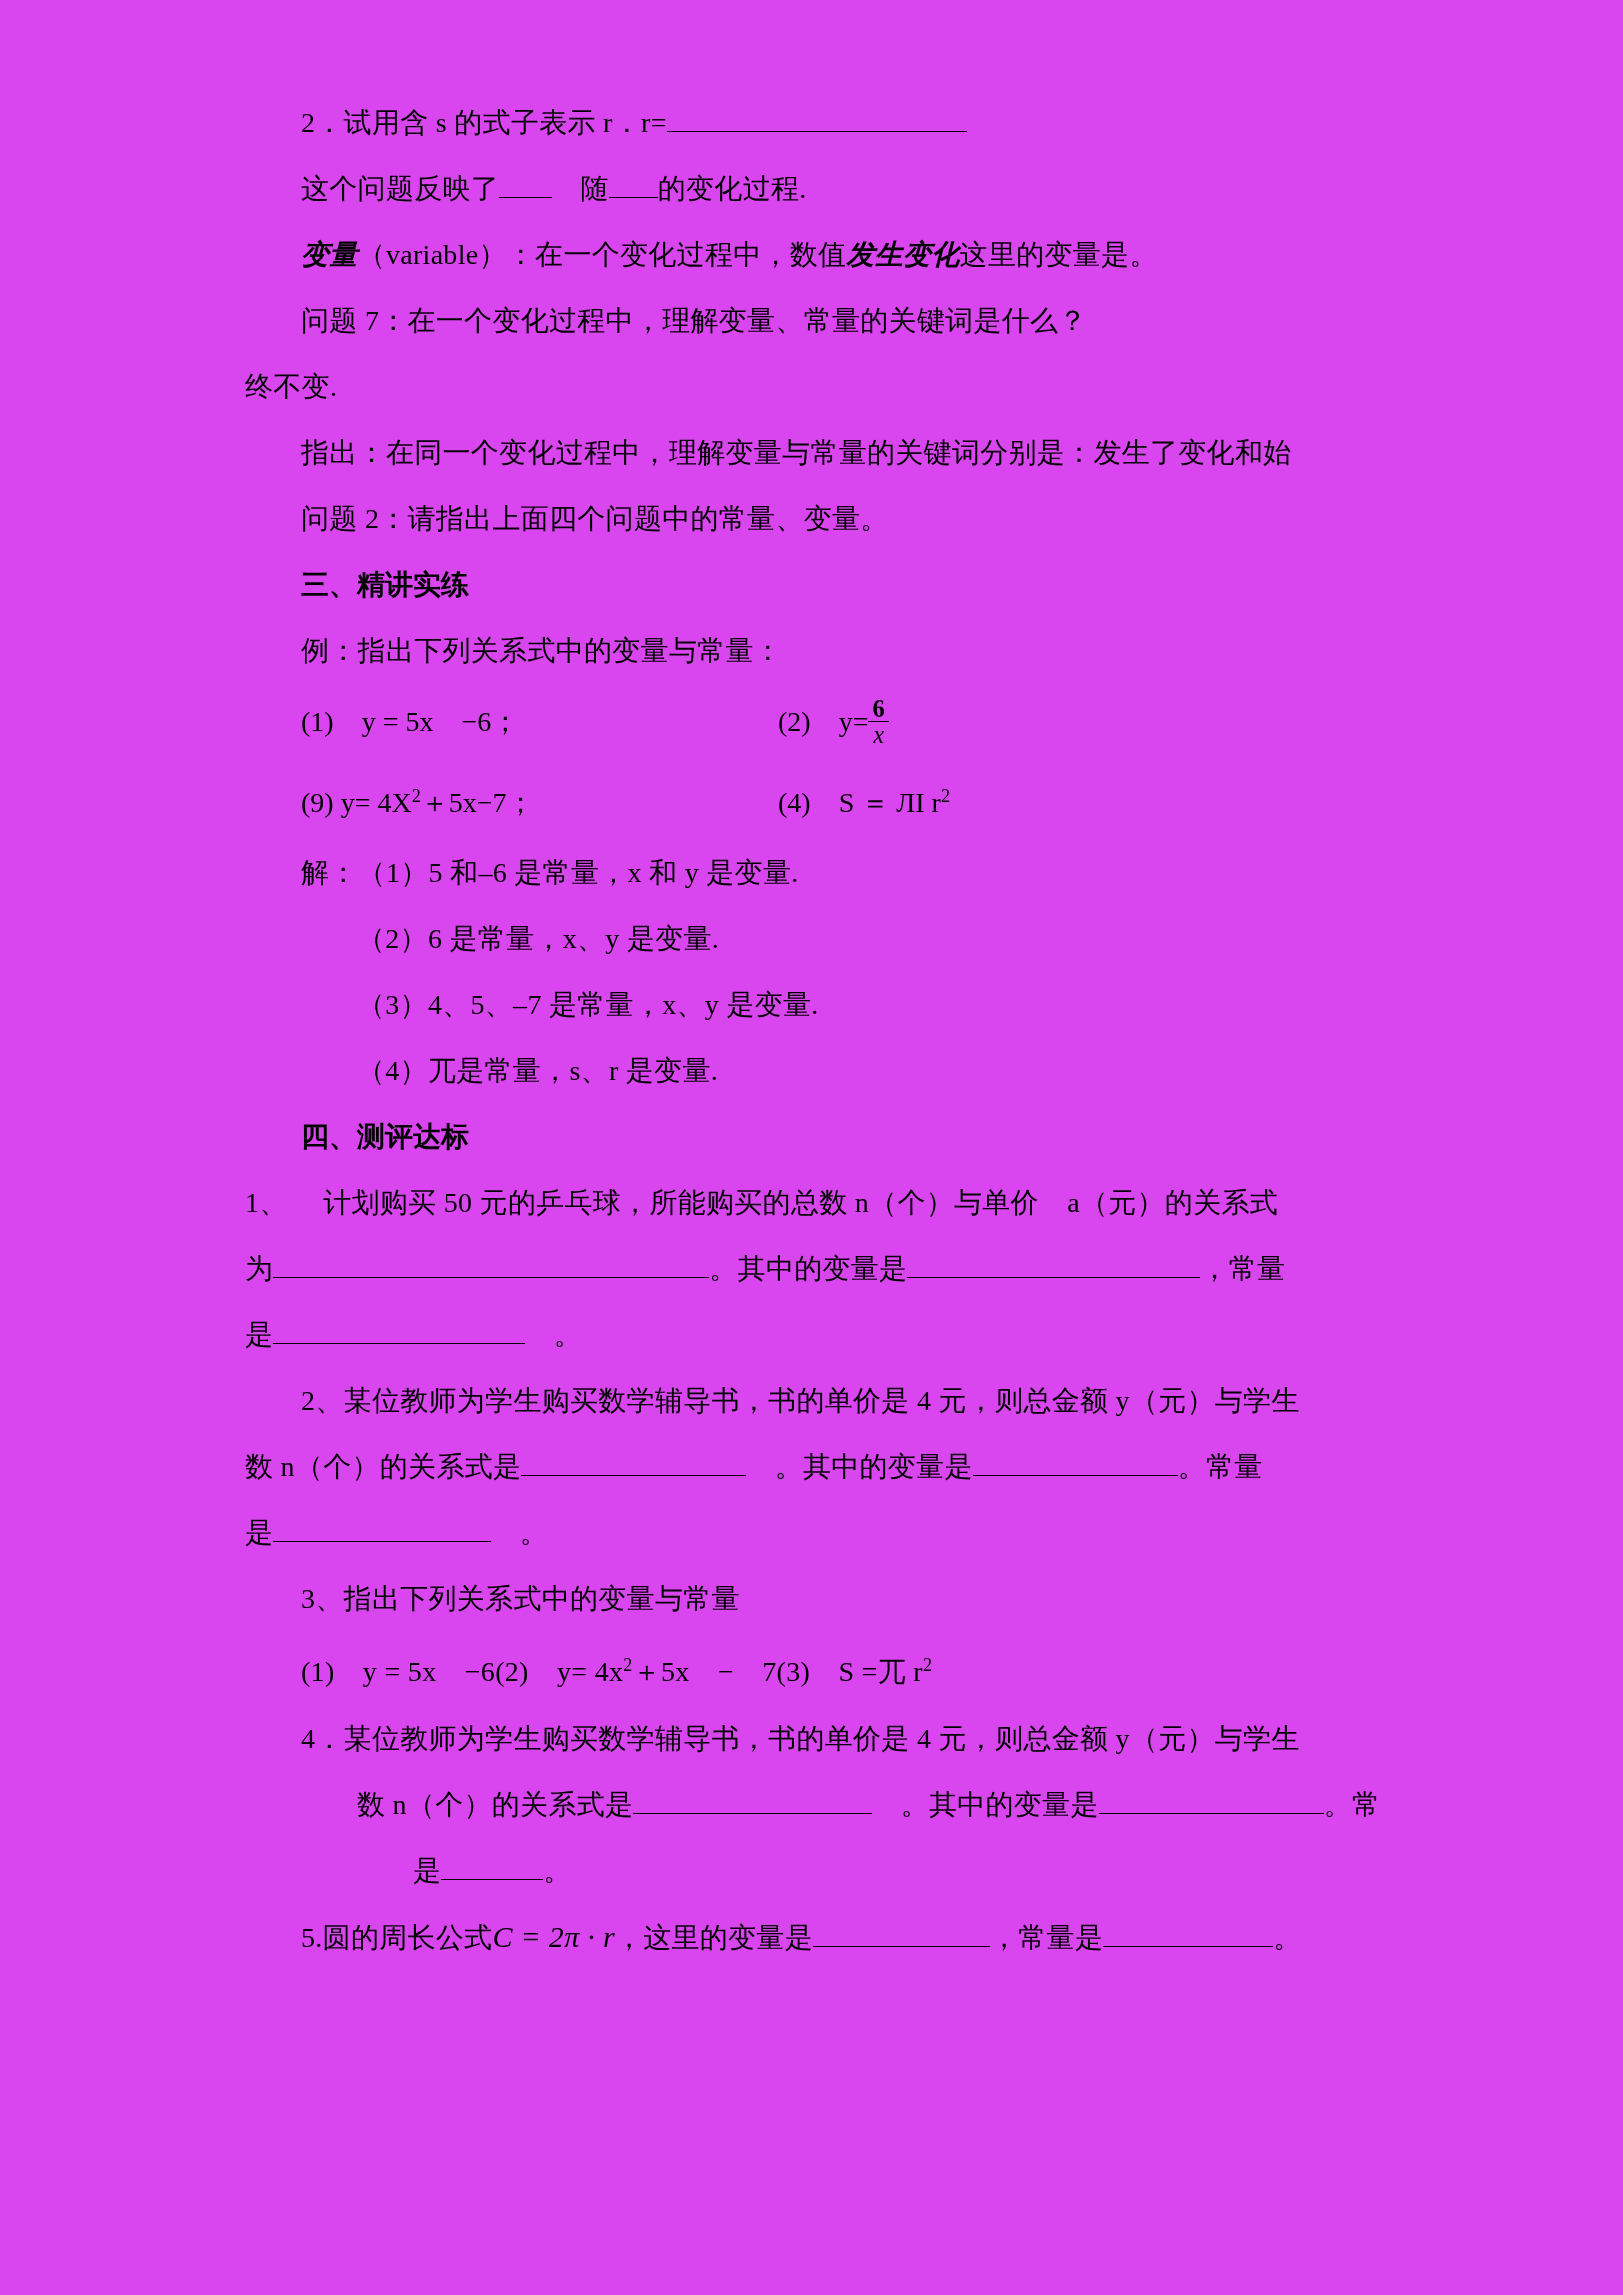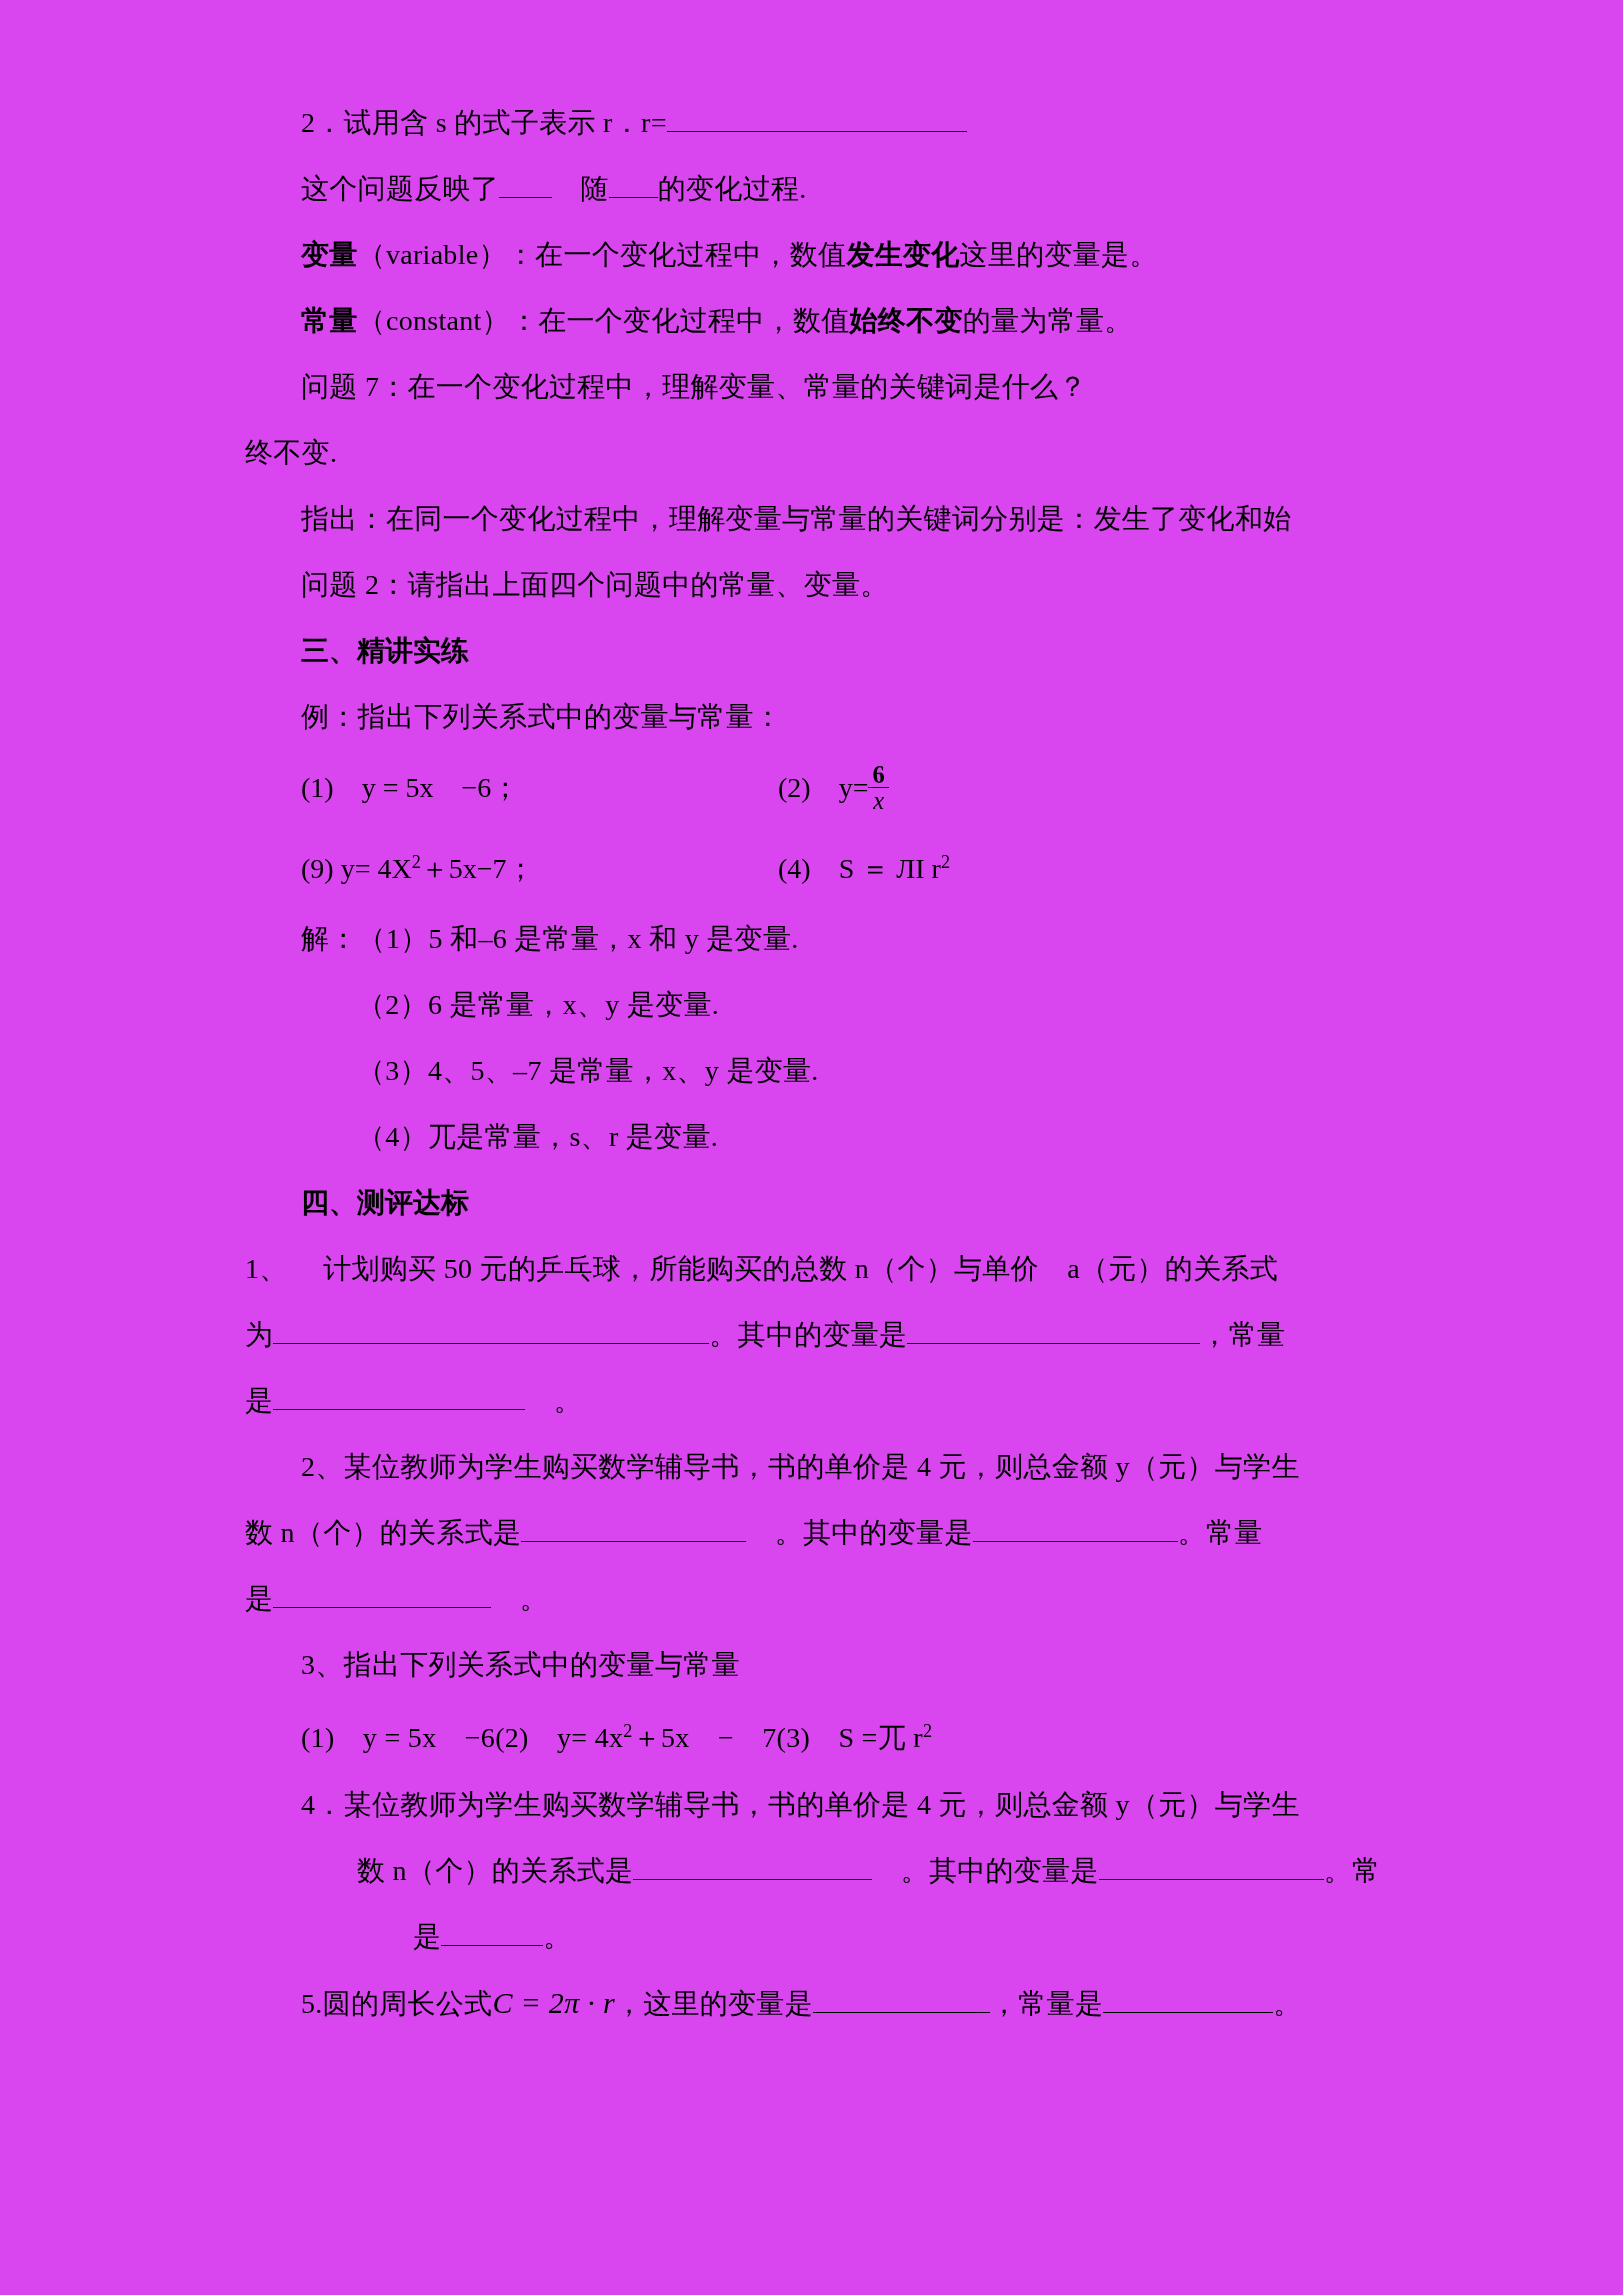--- a/index.html
+++ b/index.html
@@ -23,20 +23,21 @@
     font-size: 28px;
     line-height: 66px;
     white-space: pre-wrap;
     letter-spacing: 0.3px;
   }
   .indent {
     text-indent: 56px;
   }
   .bold {
     font-weight: bold;
+    font-style: italic;
   }
   .heading {
     font-size: 28px;
     line-height: 66px;
     font-weight: bold;
     text-indent: 56px;
   }
   .blank {
     display: inline-block;
     border-bottom: 1.4px solid #000;
@@ -96,21 +97,20 @@
 <body>
 
 <div class="page">
 
   <div class="line indent"><span>2．试用含 s 的式子表示 r．r=</span><span class="blank" style="width:300px"></span></div>
 
   <div class="line indent"><span>这个问题反映了</span><span class="blank" style="width:53px"></span>　<span>随</span><span class="blank" style="width:49px"></span><span>的变化过程.</span></div>
 
   <div class="line indent"><span class="bold">变量</span><span>（variable）：在一个变化过程中，数值</span><span class="bold">发生变化</span><span>这里的变量是。</span></div>
 
-  <div class="line indent"><span class="bold">常量</span><span>（constant）：在一个变化过程中，数值</span><span class="bold">始终不变</span><span>的量为常量。</span></div>
 
   <div class="line indent">问题 7：在一个变化过程中，理解变量、常量的关键词是什么？</div>
 
   <div class="line hang">终不变.</div>
   <div class="line indent">指出：在同一个变化过程中，理解变量与常量的关键词分别是：发生了变化和始</div>
 
   <div class="line indent">问题 2：请指出上面四个问题中的常量、变量。</div>
 
   <div class="heading">三、精讲实练</div>
 

